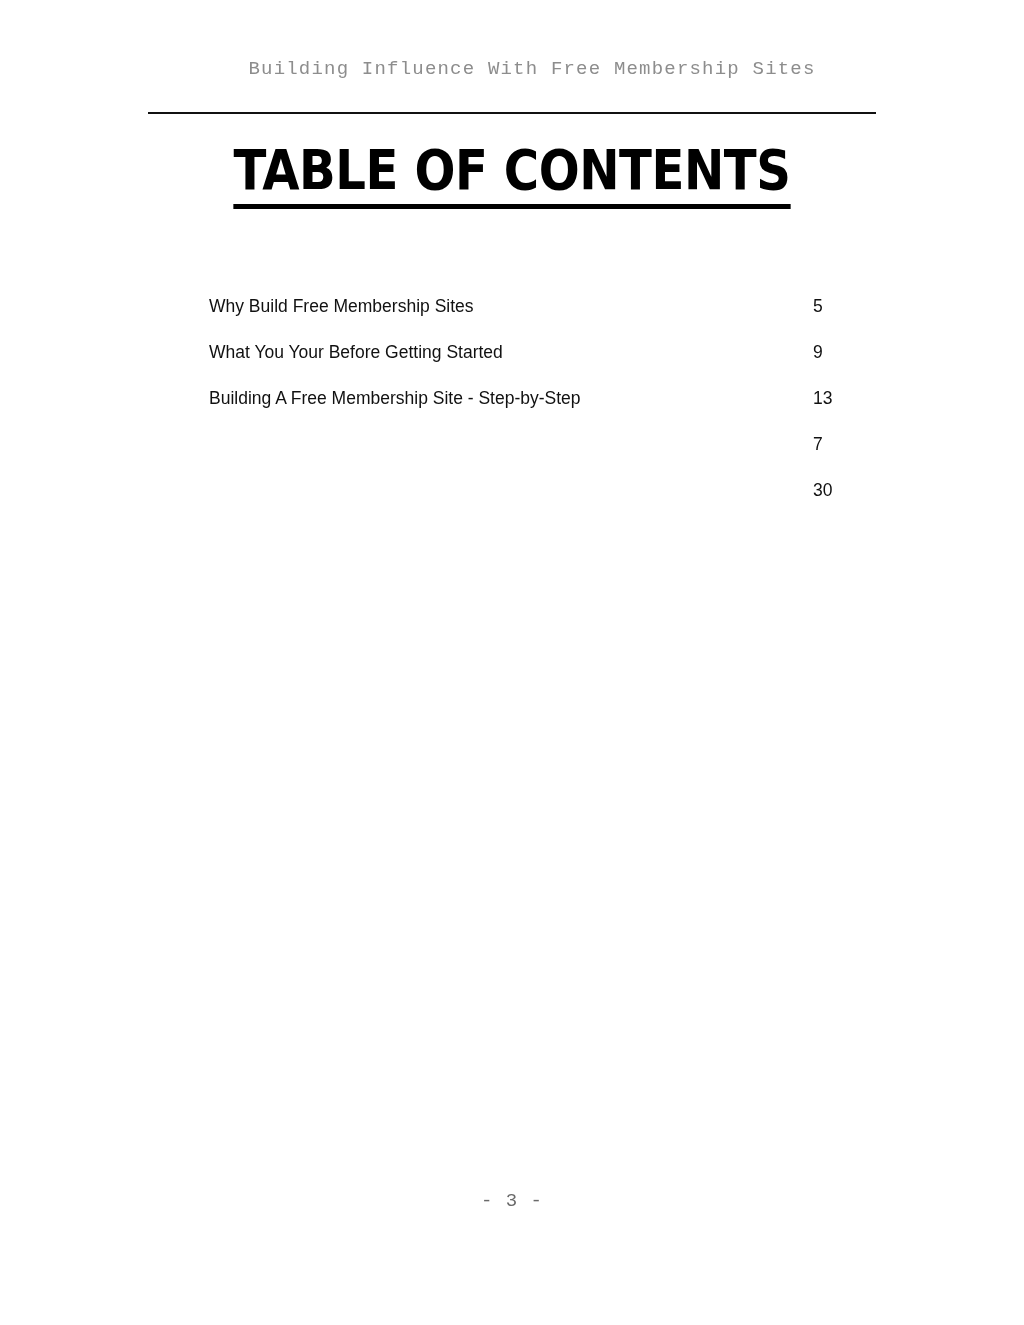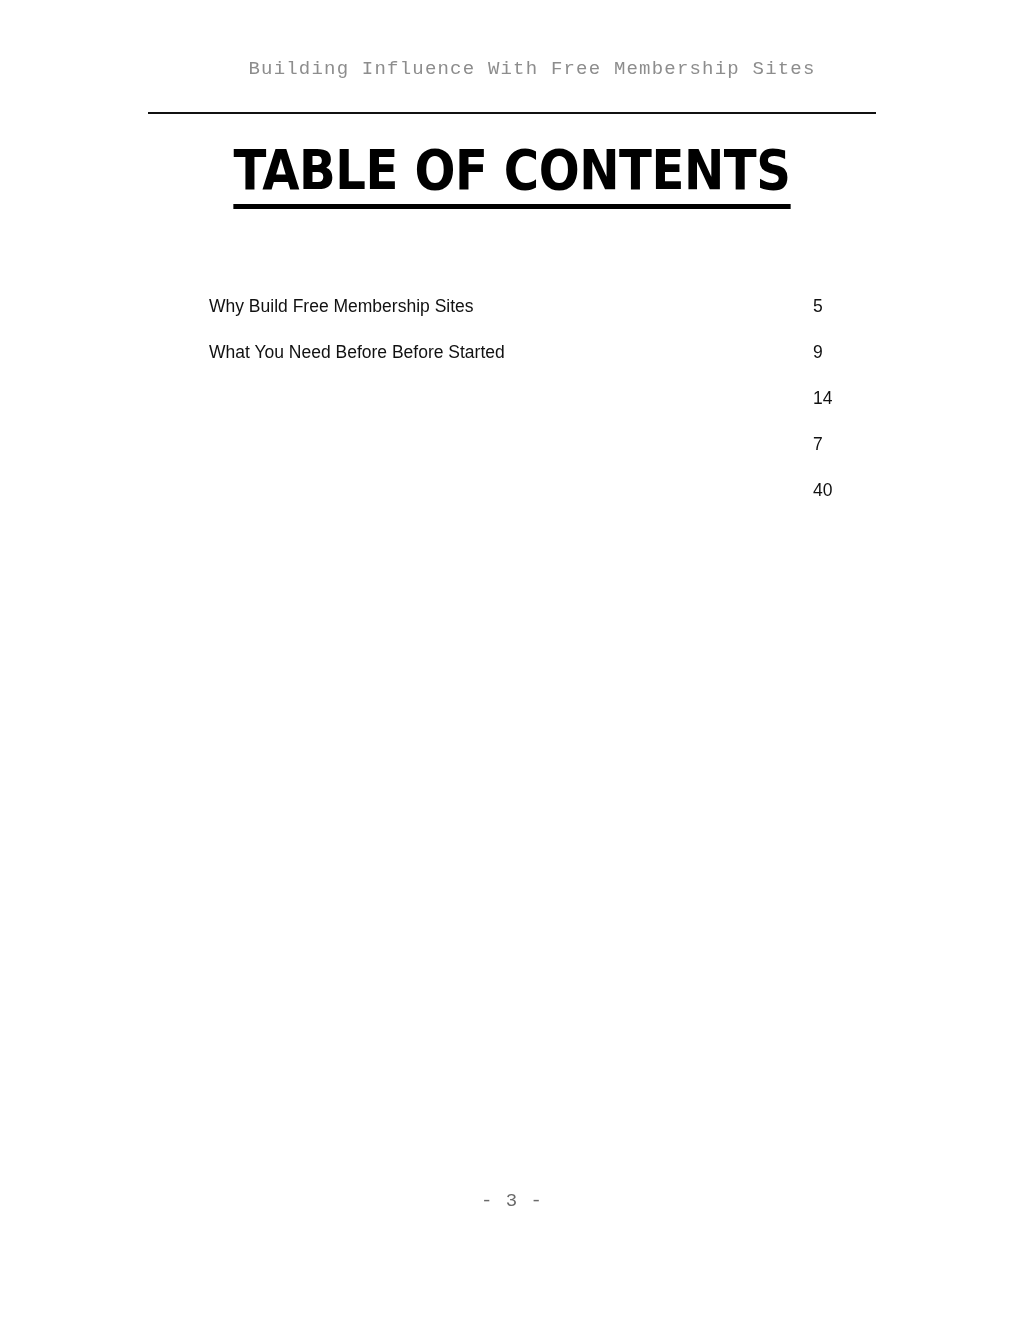--- a/index.html
+++ b/index.html
@@ -108,33 +108,34 @@
   </div>
 
   <div class="toc-list">
 
     <div class="toc-row">
       <span class="entry-title">Why Build Free Membership Sites</span>
       <span class="entry-page">5</span>
     </div>
 
     <div class="toc-row">
-      <span class="entry-title">What You Need Before Before Started</span>
+      <span class="entry-title">What You Your Before Getting Started</span>
       <span class="entry-page">9</span>
     </div>
 
     <div class="toc-row">
-      <span class="entry-page">14</span>
+      <span class="entry-title">Building A Free Membership Site - Step-by-Step</span>
+      <span class="entry-page">13</span>
     </div>
 
     <div class="toc-row">
       <span class="entry-page">7</span>
     </div>
 
     <div class="toc-row">
-      <span class="entry-page">40</span>
+      <span class="entry-page">30</span>
     </div>
 
   </div>
 
   <div class="page-footer">- 3 -</div>
 
 </div>
 
 </body></html>

